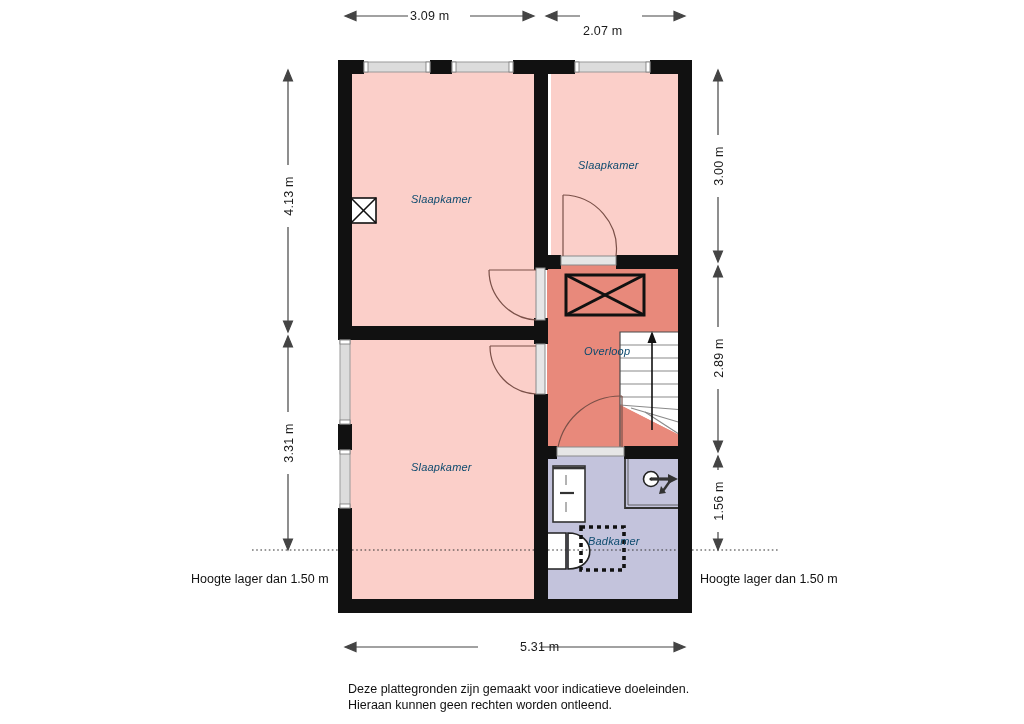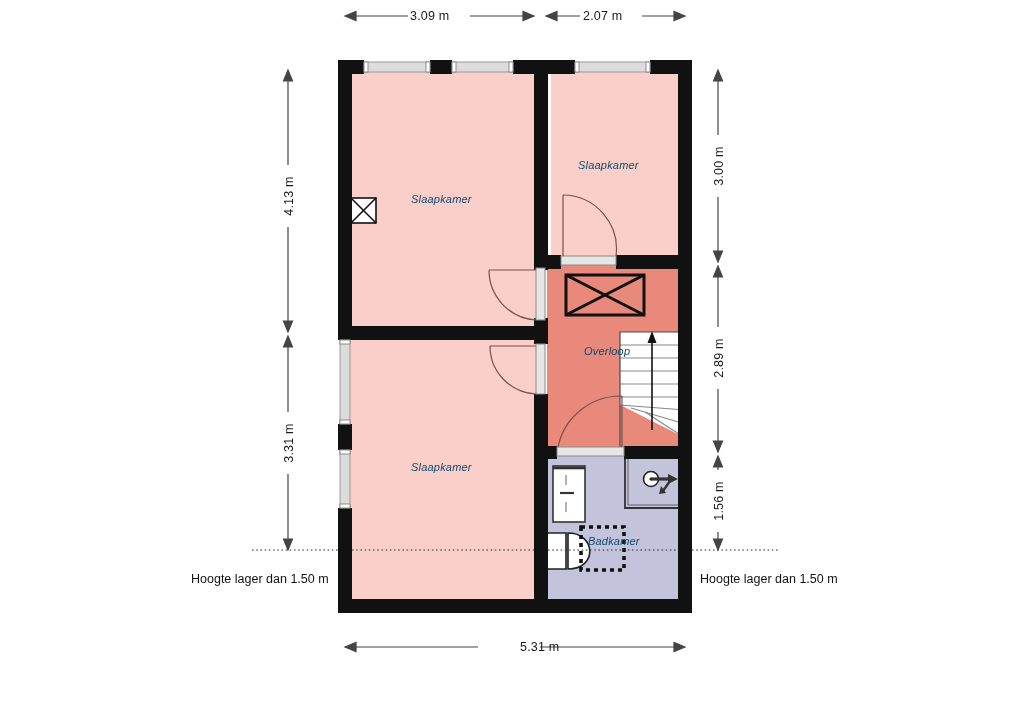--- a/index.html
+++ b/index.html
@@ -302,21 +302,21 @@
       <rect x="708" y="327" width="22" height="62"></rect>
       <rect x="708" y="470" width="22" height="62"></rect>
       <rect x="478" y="637" width="62" height="20"></rect>
     </g>
   </svg>
 
   
 
   
   <div class="dim-label" style="left:410px; top:9px;">3.09 m</div>
-  <div class="dim-label" style="left:583px; top:9px;">2.07 m</div>
+  <div class="dim-label" style="left:583px; top:24px;">2.07 m</div>
 
   
   <div class="dim-label vert" style="left:263px; top:189px; width:52px; text-align:center; transform:rotate(-90deg);">4.13 m</div>
   <div class="dim-label vert" style="left:263px; top:436px; width:52px; text-align:center; transform:rotate(-90deg);">3.31 m</div>
 
   
   <div class="dim-label vert" style="left:693px; top:159px; width:52px; text-align:center; transform:rotate(-90deg);">3.00 m</div>
   <div class="dim-label vert" style="left:693px; top:351px; width:52px; text-align:center; transform:rotate(-90deg);">2.89 m</div>
   <div class="dim-label vert" style="left:693px; top:494px; width:52px; text-align:center; transform:rotate(-90deg);">1.56 m</div>
 
@@ -328,14 +328,16 @@
   <div class="room-label" style="left:578px; top:159px;">Slaapkamer</div>
   <div class="room-label" style="left:411px; top:461px;">Slaapkamer</div>
   <div class="room-label" style="left:584px; top:345px;">Overloop</div>
   <div class="room-label" style="left:588px; top:535px;">Badkamer</div>
 
   
   <div class="note" style="left:191px; top:561px;">Hoogte lager dan 1.50 m</div>
   <div class="note" style="left:700px; top:561px;">Hoogte lager dan 1.50 m</div>
 
   
+  <div class="disclaimer" style="left:348px; top:681px;">Deze plattegronden zijn gemaakt voor indicatieve doeleinden.</div>
+  <div class="disclaimer" style="left:348px; top:697px;">Hieraan kunnen geen rechten worden ontleend.</div>
 
 </div>
 
 </body></html>

